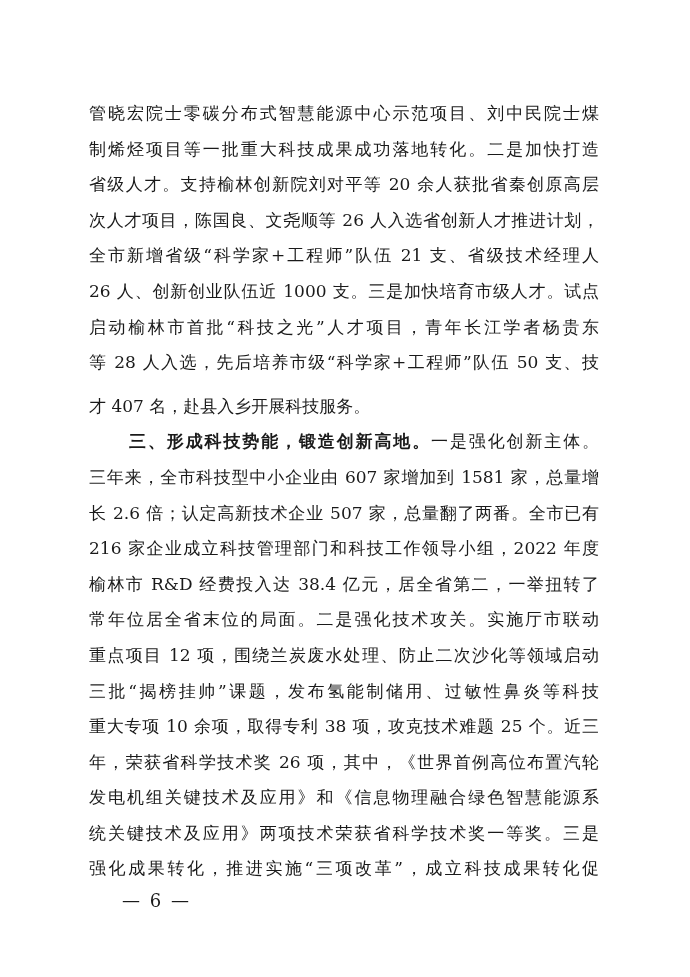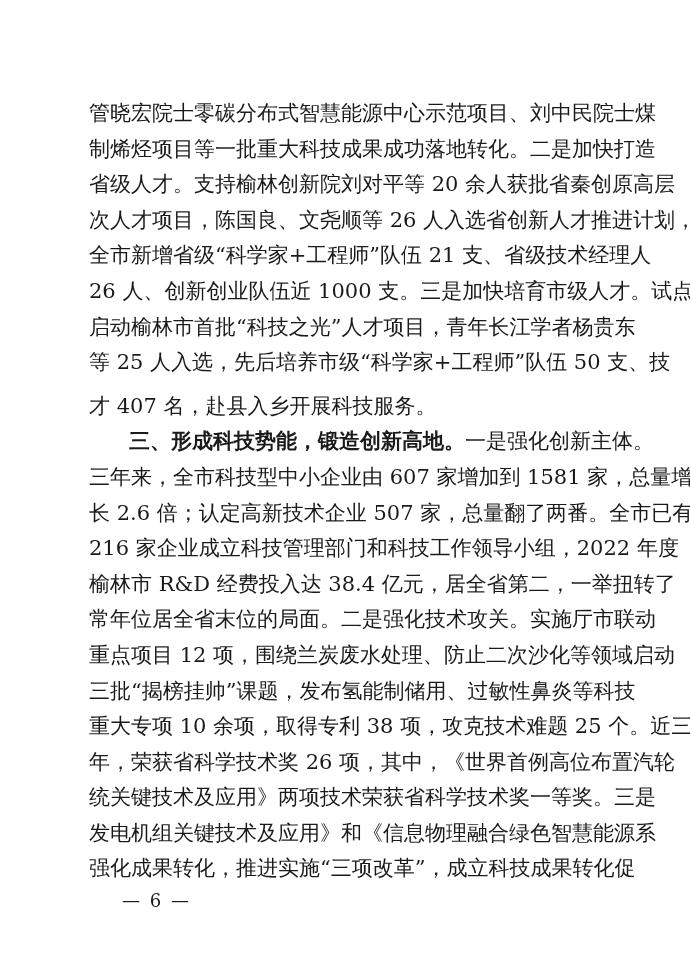--- a/index.html
+++ b/index.html
@@ -25,21 +25,21 @@
   }
   .body-text {
     position: absolute;
     left: 89px;
     top: 96px;
     width: 510px;
   }
   .line {
     height: 35.6px;
     line-height: 35.6px;
-    font-size: 21px;
+    font-size: 17px;
     white-space: nowrap;
     text-align: justify;
     text-align-last: justify;
     letter-spacing: 0px;
   }
   .line.last {
     text-align-last: left;
     margin-top: 8px;
   }
   .line.indent {
@@ -63,30 +63,30 @@
 
 <div class="page">
   <div class="body-text">
     <div class="line">管晓宏院士零碳分布式智慧能源中心示范项目、刘中民院士煤</div>
     <div class="line">制烯烃项目等一批重大科技成果成功落地转化。二是加快打造</div>
     <div class="line">省级人才。支持榆林创新院刘对平等 20 余人获批省秦创原高层</div>
     <div class="line">次人才项目，陈国良、文尧顺等 26 人入选省创新人才推进计划，</div>
     <div class="line">全市新增省级“科学家+工程师”队伍 21 支、省级技术经理人</div>
     <div class="line">26 人、创新创业队伍近 1000 支。三是加快培育市级人才。试点</div>
     <div class="line">启动榆林市首批“科技之光”人才项目，青年长江学者杨贵东</div>
-    <div class="line">等 25 人入选，先后培养市级“科学家+工程师”队伍 50 支、技</div>
+    <div class="line">等 28 人入选，先后培养市级“科学家+工程师”队伍 50 支、技</div>
     <div class="line last">才 407 名，赴县入乡开展科技服务。</div>
     <div class="line indent"><span class="heading">三、形成科技势能，锻造创新高地。</span><span>一是强化创新主体。</span></div>
     <div class="line">三年来，全市科技型中小企业由 607 家增加到 1581 家，总量增</div>
     <div class="line">长 2.6 倍；认定高新技术企业 507 家，总量翻了两番。全市已有</div>
     <div class="line">216 家企业成立科技管理部门和科技工作领导小组，2022 年度</div>
     <div class="line">榆林市 R&amp;D 经费投入达 38.4 亿元，居全省第二，一举扭转了</div>
     <div class="line">常年位居全省末位的局面。二是强化技术攻关。实施厅市联动</div>
     <div class="line">重点项目 12 项，围绕兰炭废水处理、防止二次沙化等领域启动</div>
     <div class="line">三批“揭榜挂帅”课题，发布氢能制储用、过敏性鼻炎等科技</div>
     <div class="line">重大专项 10 余项，取得专利 38 项，攻克技术难题 25 个。近三</div>
     <div class="line">年，荣获省科学技术奖 26 项，其中，《世界首例高位布置汽轮</div>
+    <div class="line">发电机组关键技术及应用》和《信息物理融合绿色智慧能源系</div>
     <div class="line">统关键技术及应用》两项技术荣获省科学技术奖一等奖。三是</div>
-    <div class="line">发电机组关键技术及应用》和《信息物理融合绿色智慧能源系</div>
     <div class="line">强化成果转化，推进实施“三项改革”，成立科技成果转化促</div>
   </div>
   <div class="page-number">— 6 —</div>
 </div>
 
 </body></html>

